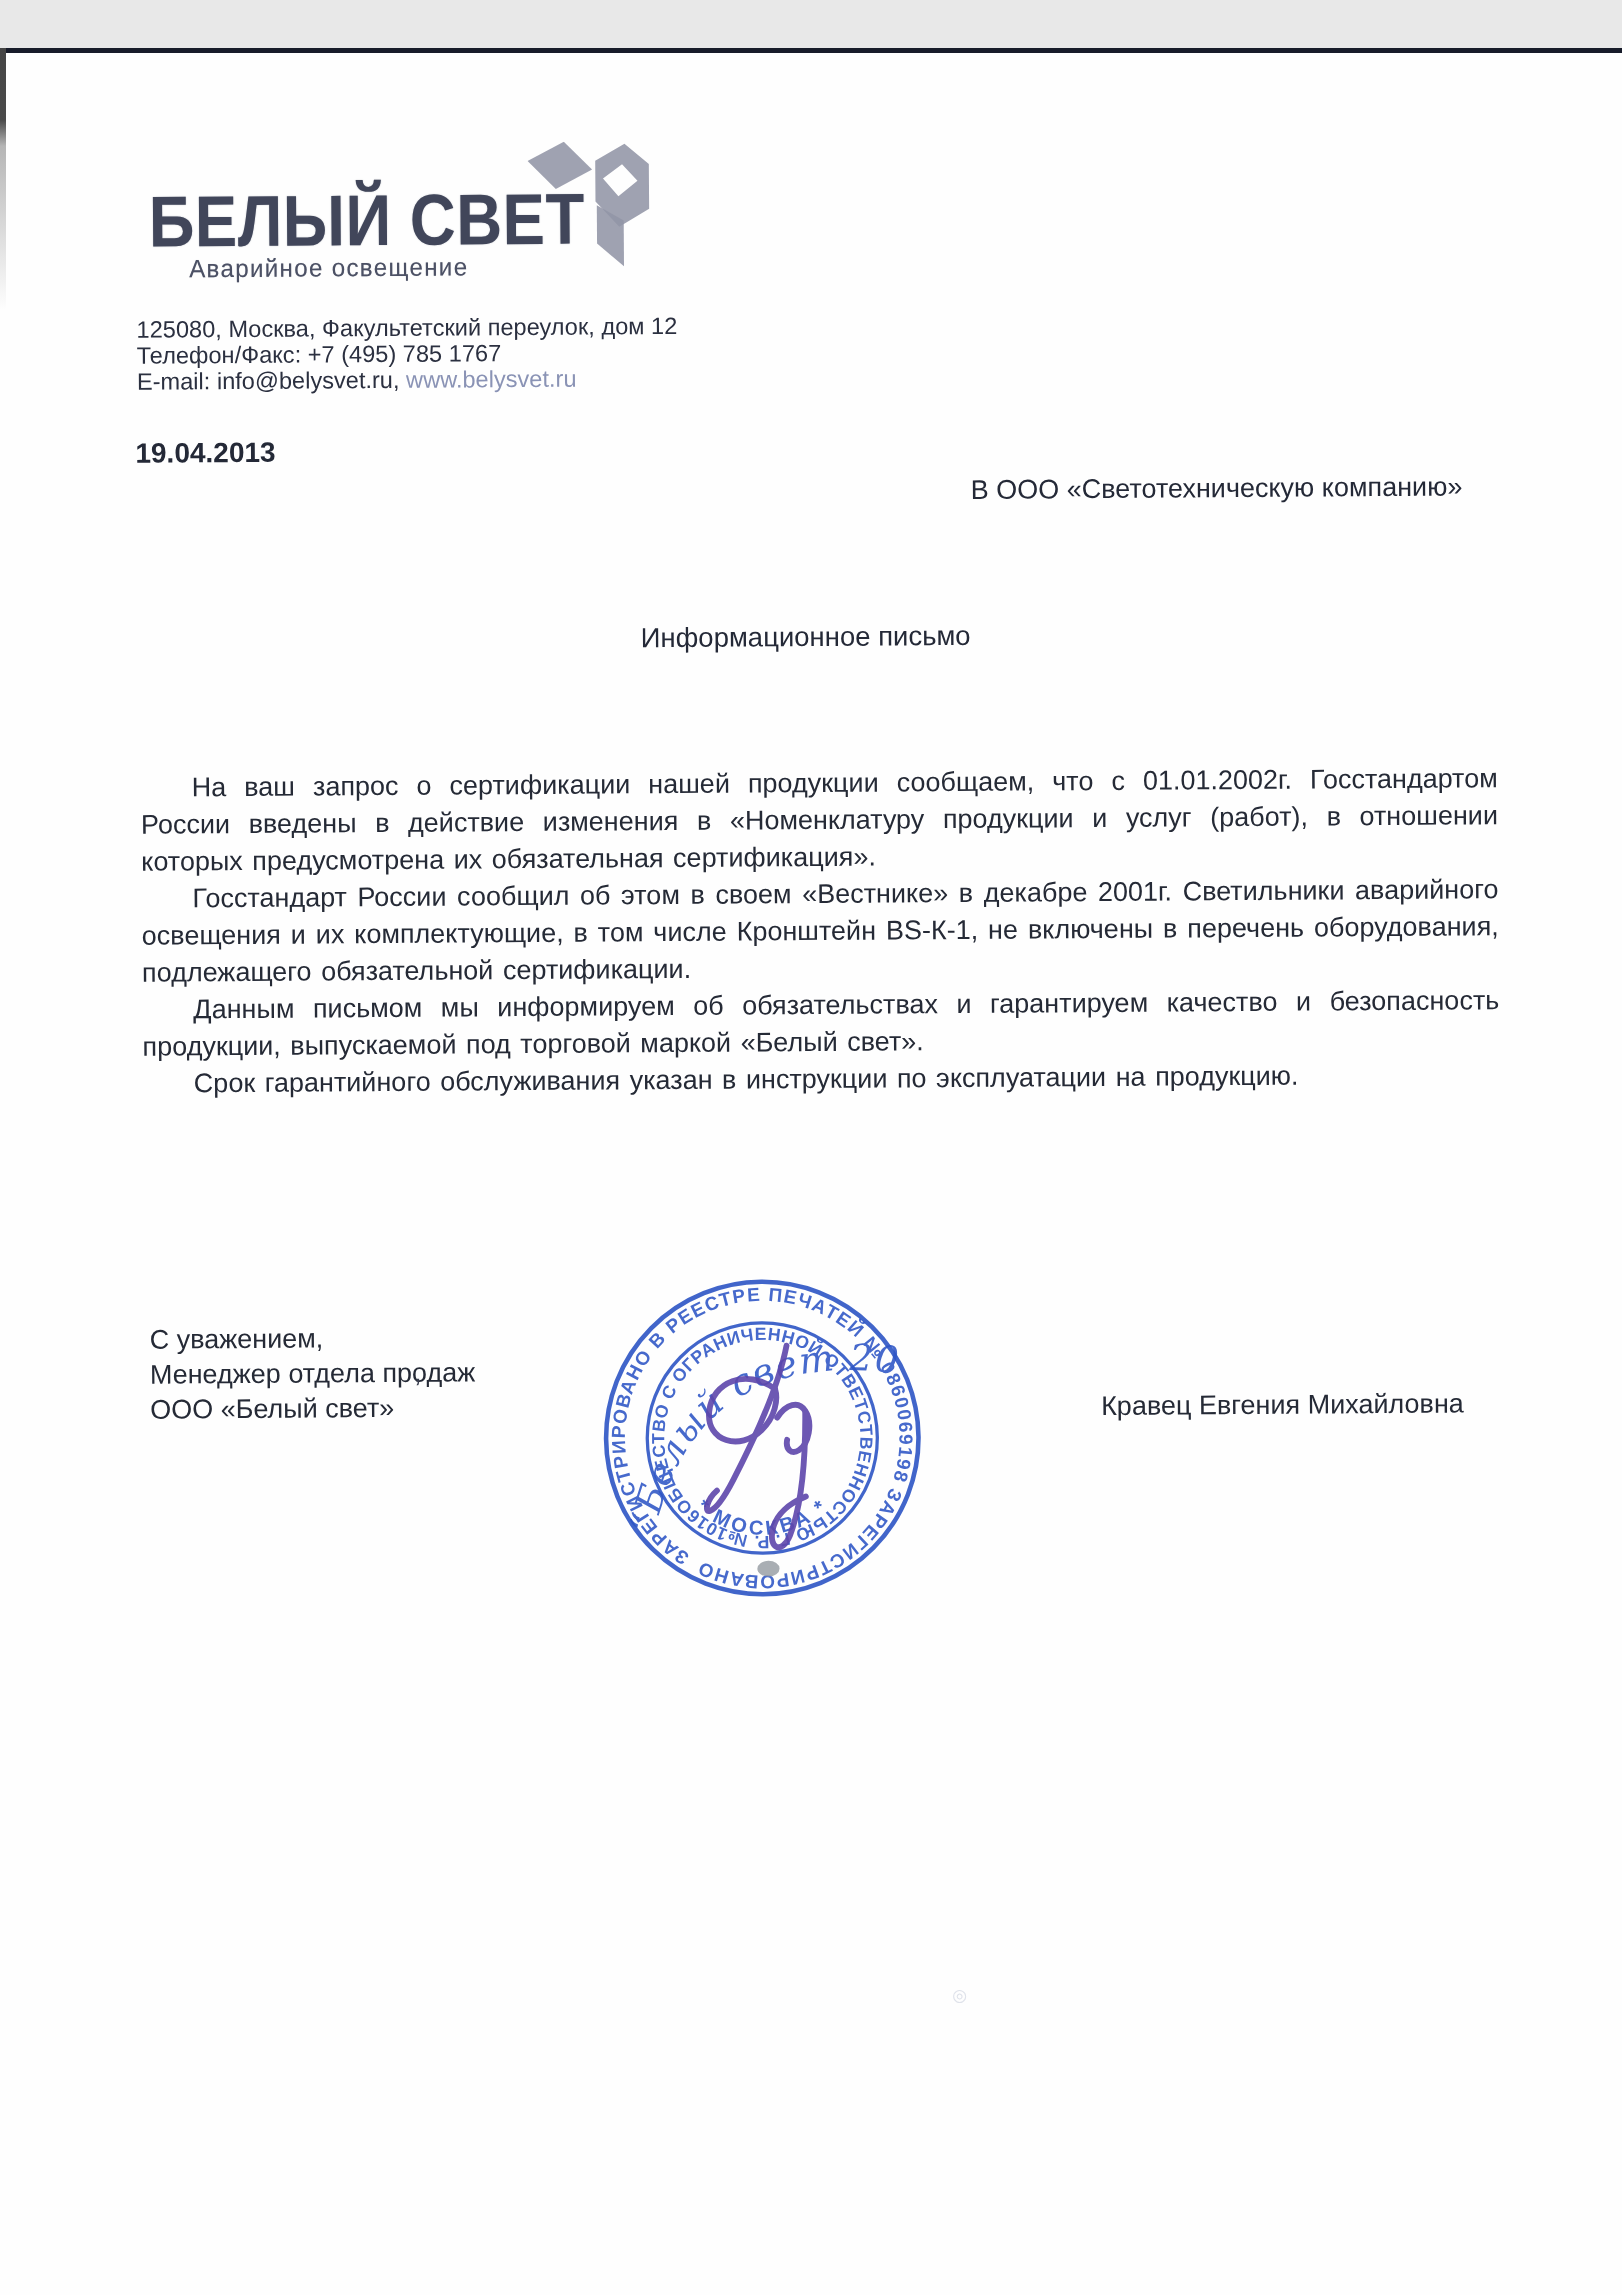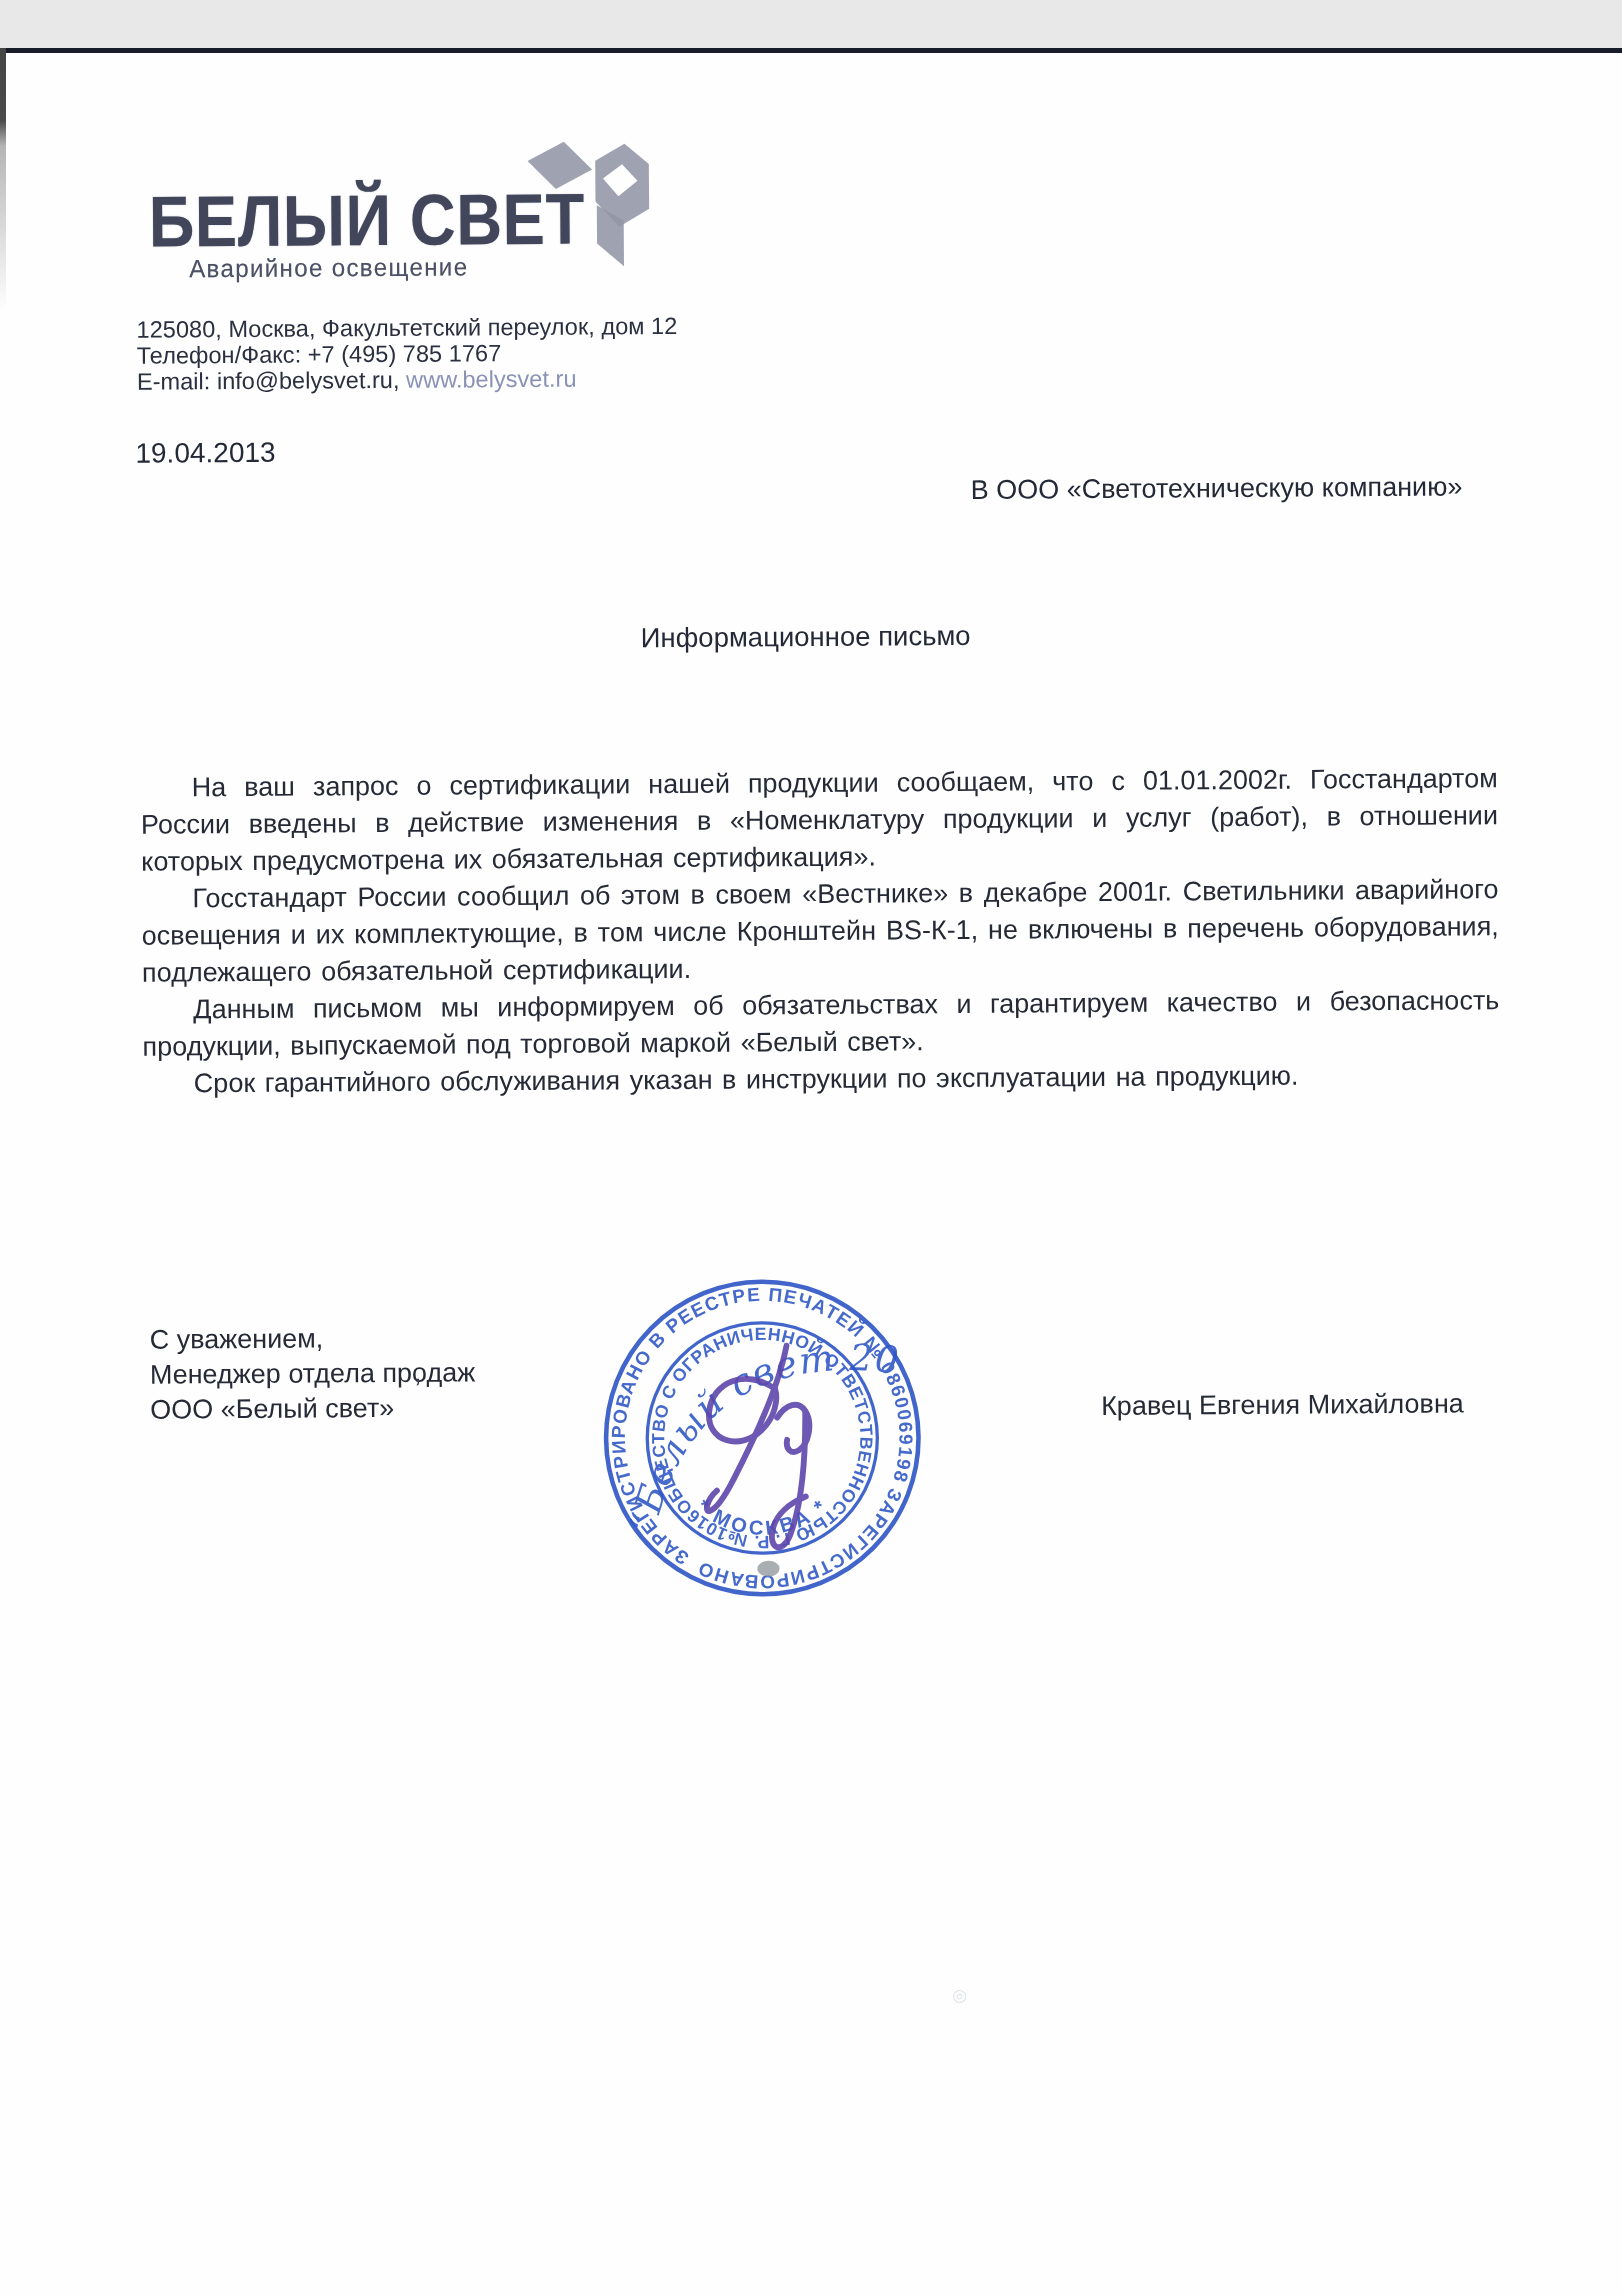--- a/index.html
+++ b/index.html
@@ -28,21 +28,21 @@
   }
   .logo-tagline{
     position:absolute;left:194px;top:202px;
     font-size:25px;letter-spacing:1.3px;color:#4c5165;white-space:nowrap;
     transform:scaleX(.97);transform-origin:left top;
     text-shadow:0 0 0.7px rgba(76,81,101,.4);
   }
   .logo-mark{position:absolute;left:533px;top:92px;}
   .addr{position:absolute;left:141px;top:264px;font-size:23.6px;line-height:26px;color:#2b3040;white-space:nowrap;}
   .addr .www{color:#8a93b5;}
-  .date-line{position:absolute;left:139px;top:385px;font-size:28px;color:#242937;}
+  .date-line{position:absolute;left:139px;top:385px;font-size:28px;color:#242937;font-weight:bold;}
   .recipient{position:absolute;left:974px;top:428px;font-size:27px;color:#242937;white-space:nowrap;}
   .doc-title{position:absolute;left:643px;top:573px;font-size:27.5px;color:#242937;white-space:nowrap;}
 
   
   .body-text{
     position:absolute;left:142px;top:717px;width:1357px;
     font-size:27px;line-height:37px;text-align:justify;word-spacing:2px;color:#252a36;
   }
   .body-text p{margin:0;text-indent:51px;}
 

